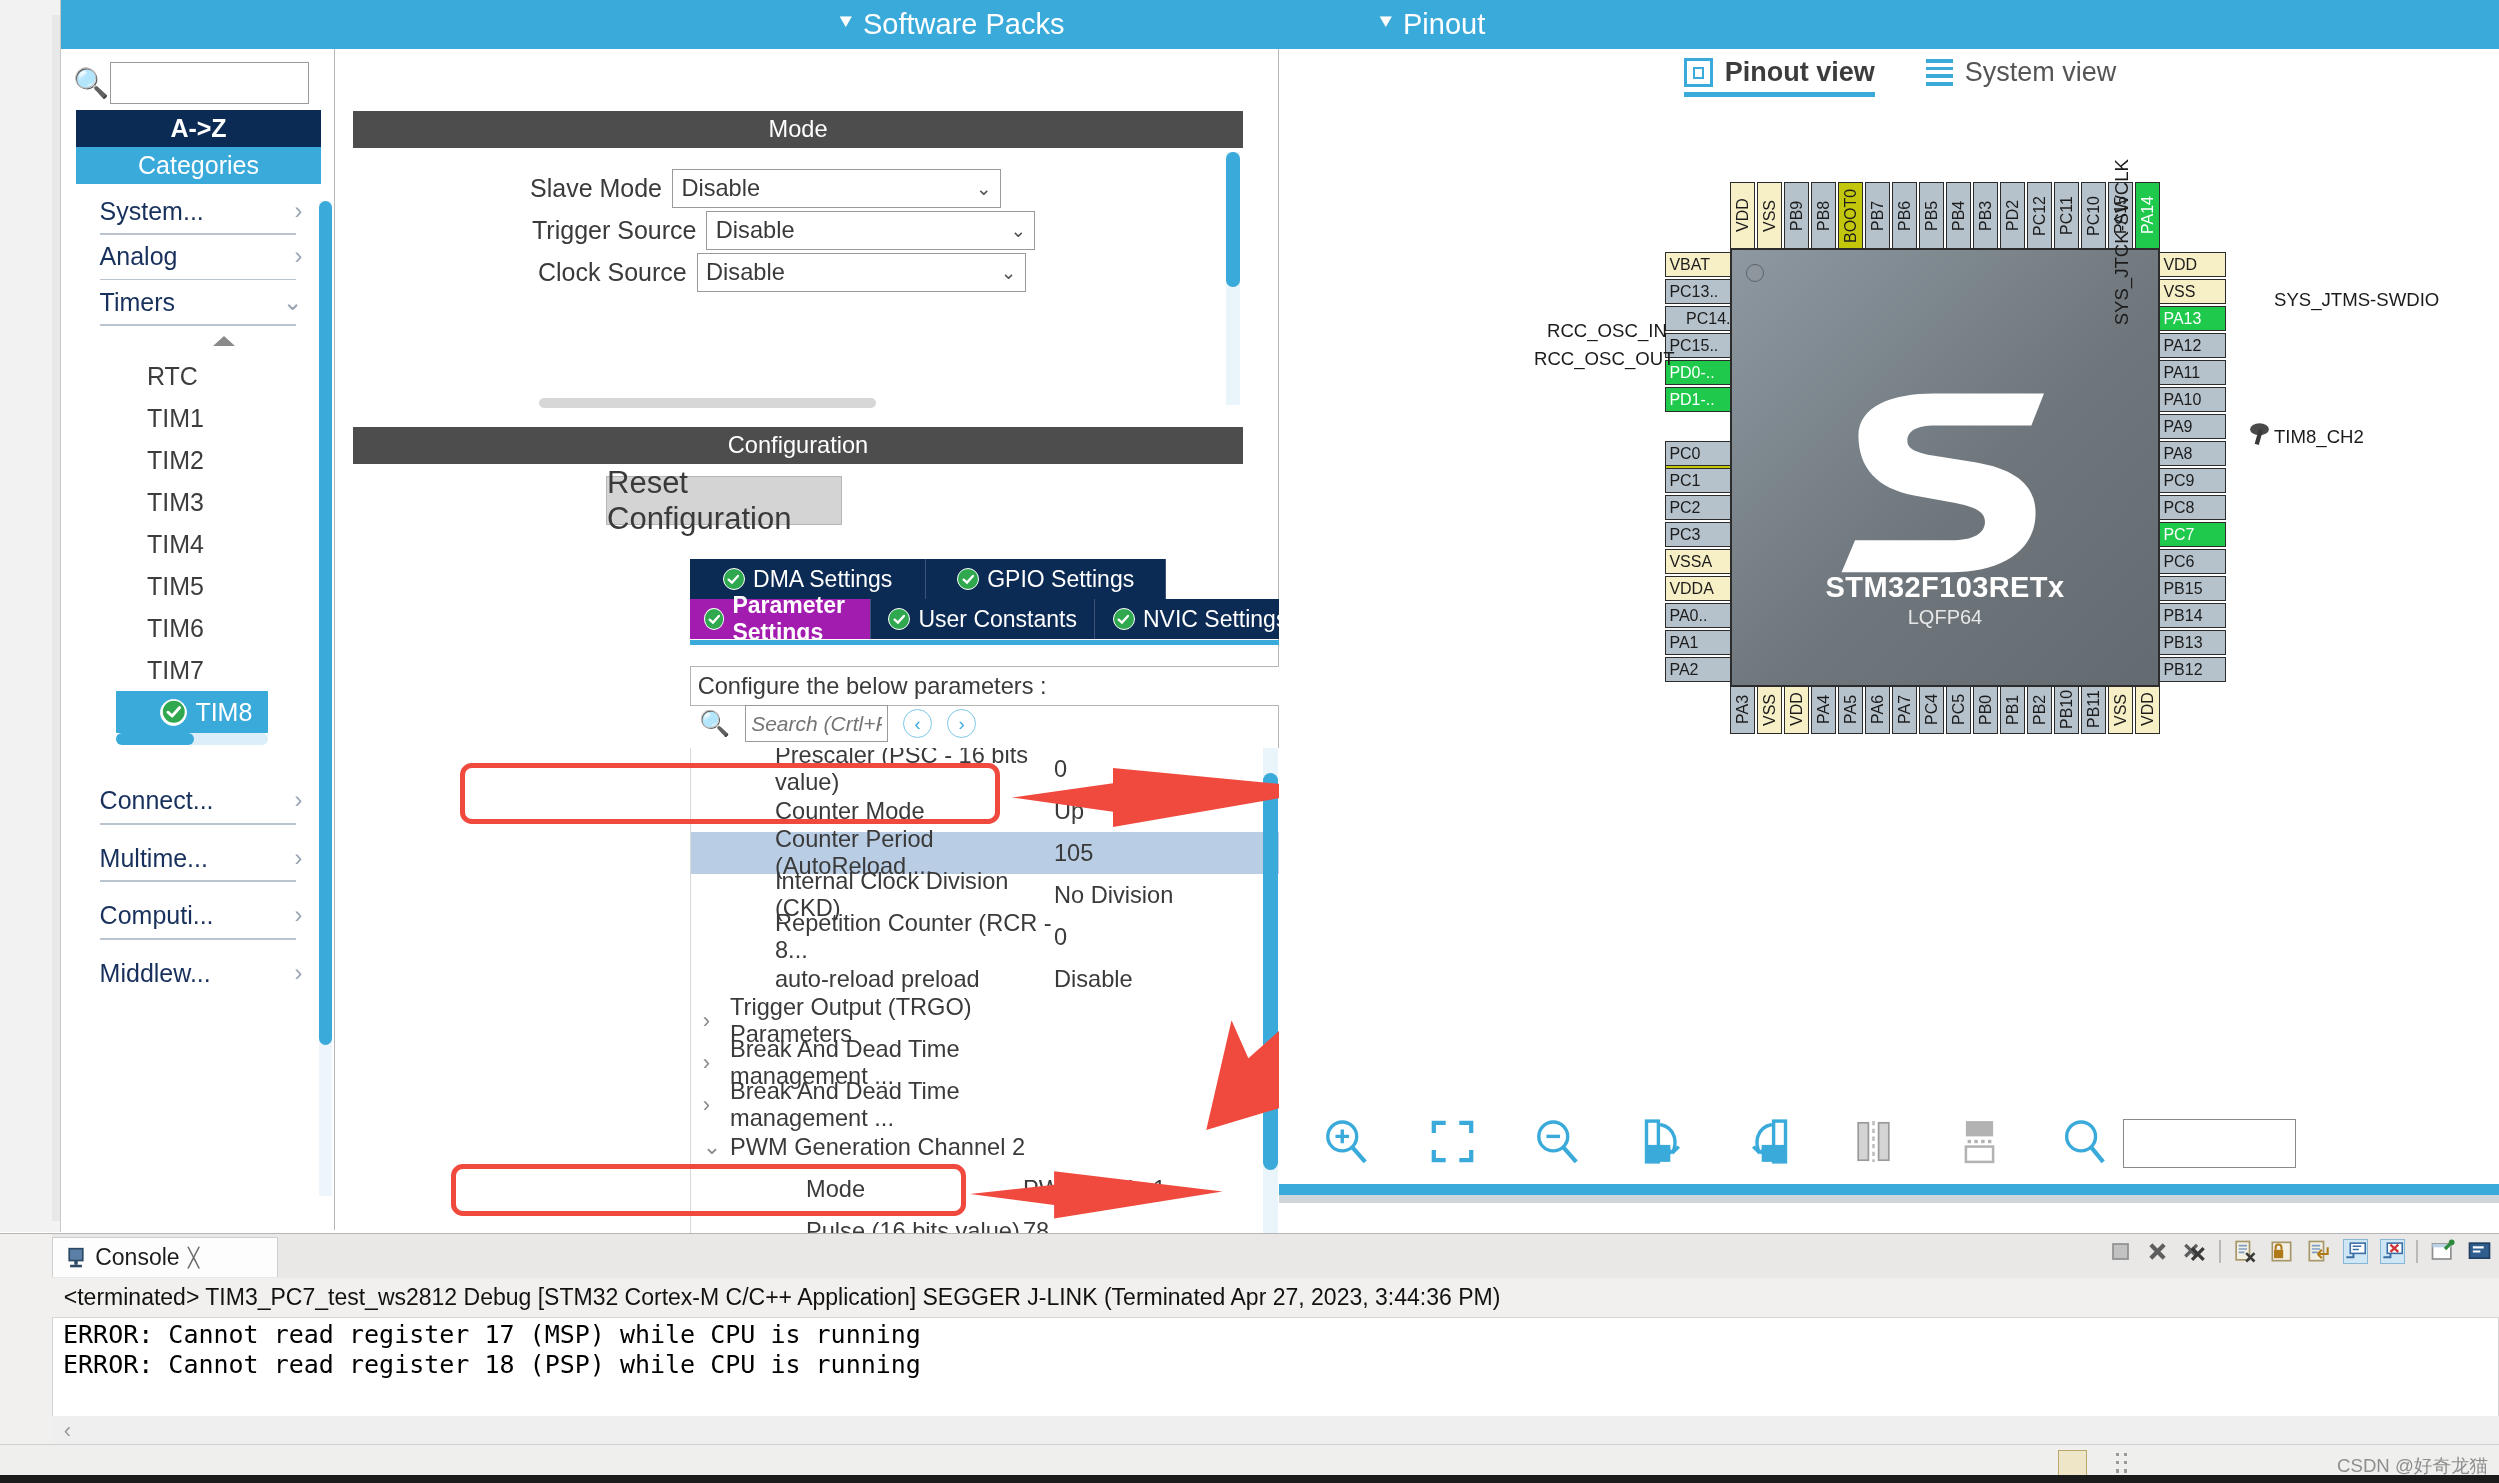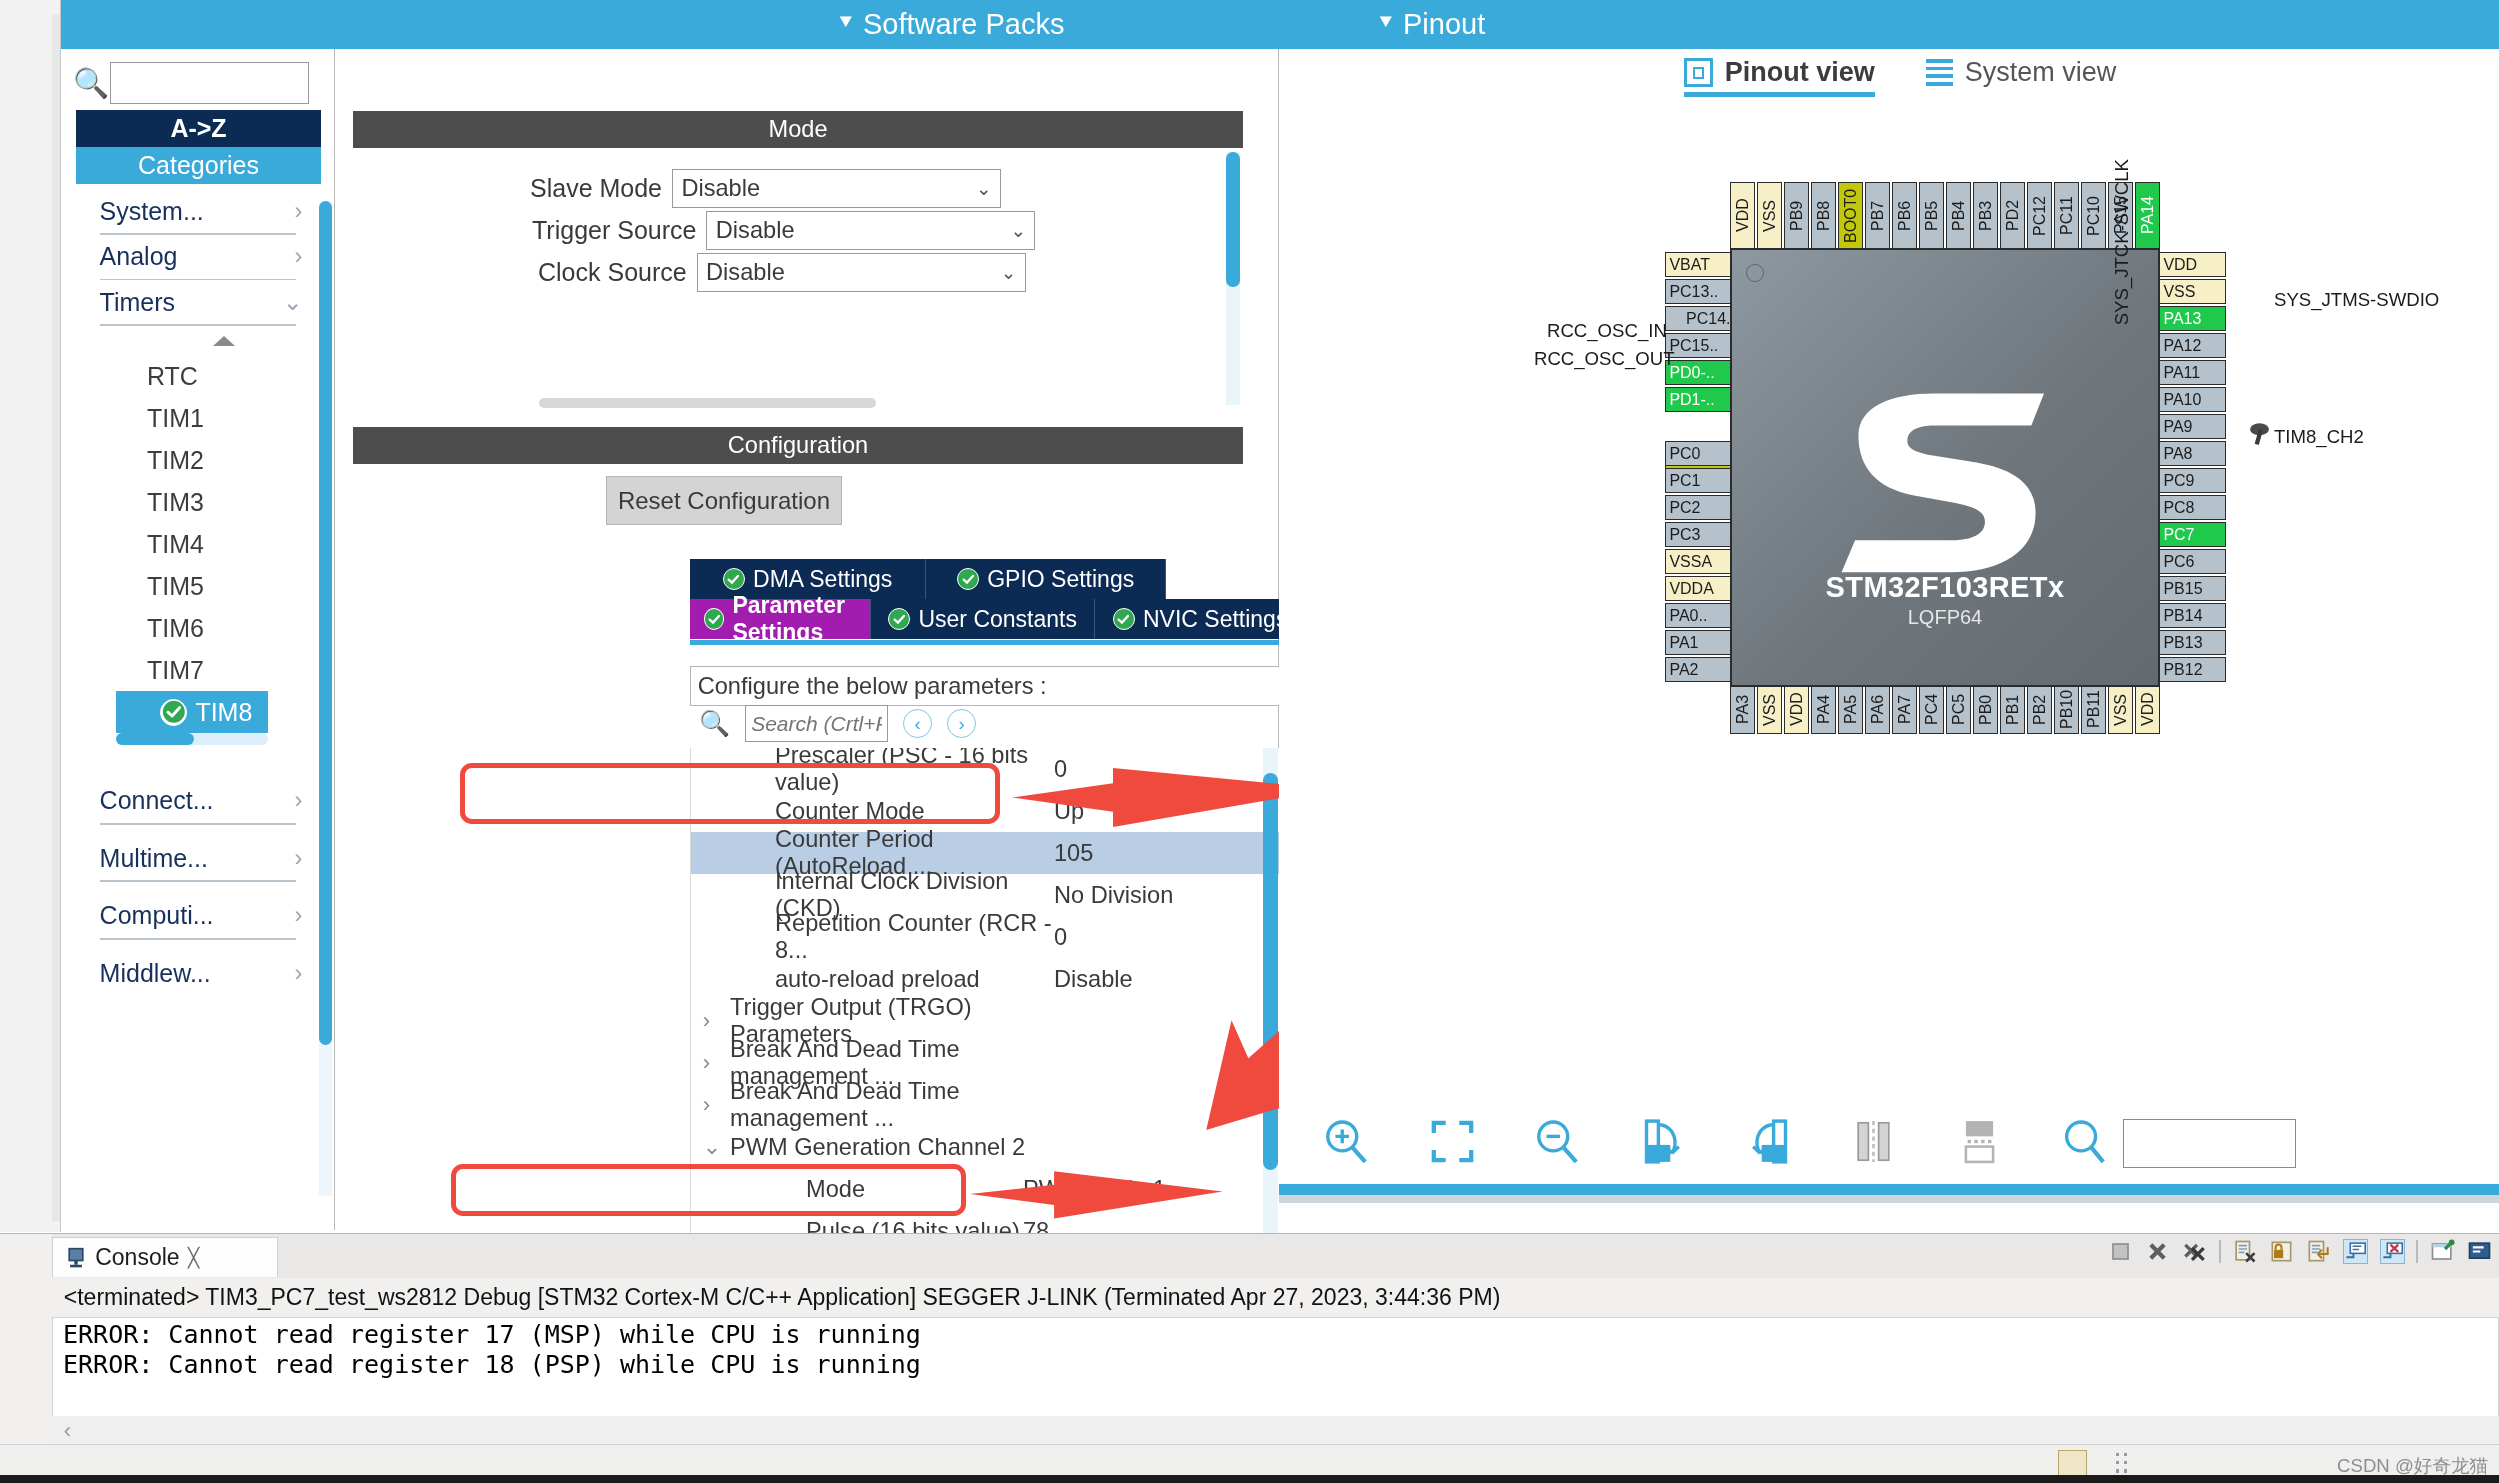--- a/index.html
+++ b/index.html
@@ -110,21 +110,21 @@
     font-size:23.6px;color:#3a3a3a;
   }
   .combo .caret{color:#555;font-size:18.6px;}
   #mode-clip{position:absolute;left:17px;top:100px;width:890px;height:262px;overflow:hidden;}
   #mode-vscroll{position:absolute;right:3.4px;top:3.4px;width:13.5px;height:135px;background:#3aaada;border-radius:6.7px;}
   #mode-track{position:absolute;right:3.4px;top:3.4px;width:13.5px;height:253px;background:#eaf4fb;}
   #mode-hscroll{position:absolute;left:186px;bottom:3.4px;width:337px;height:10px;background:#d7d7d7;border-radius:5px;}
 
   #reset-btn{
     position:absolute;left:270px;top:427px;width:236px;height:49px;
-    background:#d4d4d4;border:0.8px solid #b5b5b5;color:#3a3a3a;font-size:24px;
+    background:#d4d4d4;border:0.8px solid #b5b5b5;color:#3a3a3a;font-size:31px;
     display:flex;align-items:center;justify-content:center;
   }
   .tabrow{position:absolute;left:354px;display:flex;}
   .ctab{
     height:40px;display:flex;align-items:center;justify-content:center;gap:8.4px;
     background:#0b2a54;color:#fff;font-size:23px;padding:0 13.5px;
     border-right:0.8px solid #3c5276;
   }
   .ctab.active{background:#a21caf;font-weight:bold;}
   #tabrow1{ top:510px; left:354px;}

